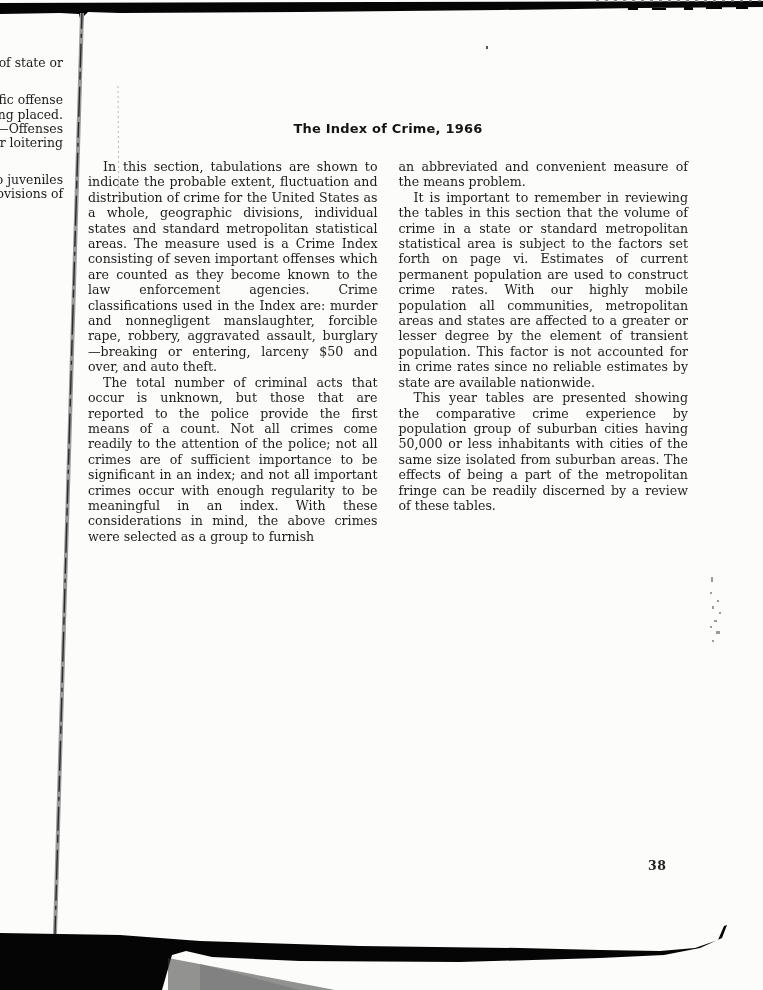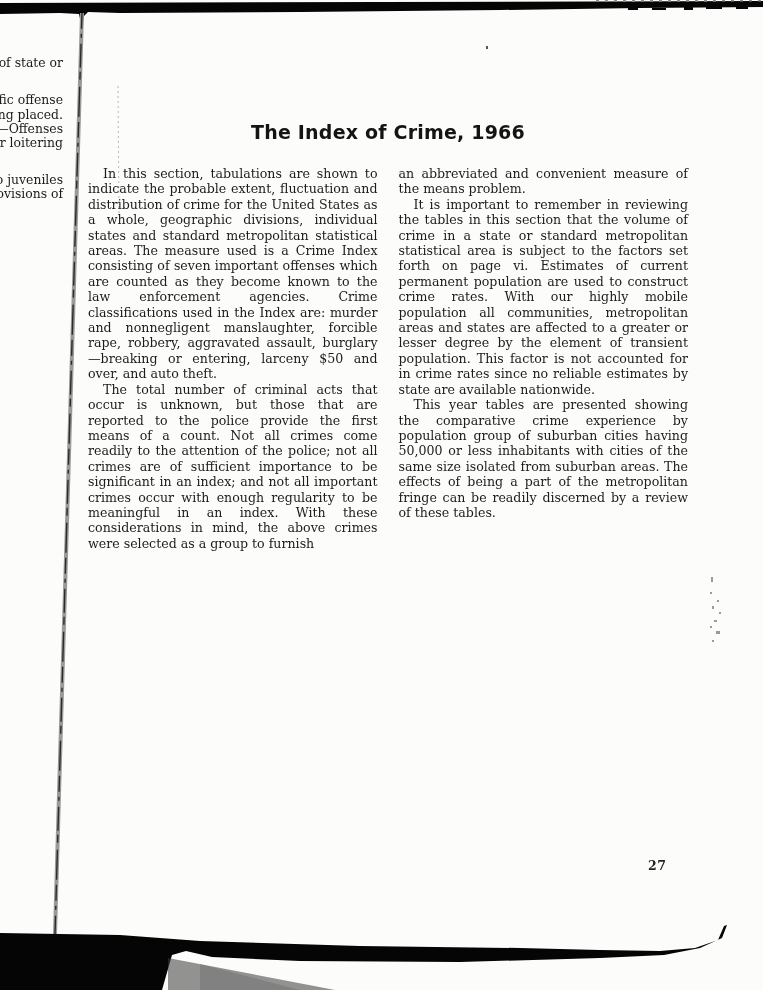--- a/index.html
+++ b/index.html
@@ -10,21 +10,21 @@
     overflow:hidden;
     font-family:"DejaVu Serif","Liberation Serif",serif;
     color:#1c1c1c;
   }
   .artifacts{position:absolute;left:0;top:0;z-index:1;pointer-events:none;}
   .text-layer{position:absolute;left:0;top:0;width:100%;height:100%;z-index:2;}
 
   .text-block{position:absolute;left:88px;top:121px;width:600px;}
   .page-title{
     font-family:"DejaVu Sans","Liberation Sans",sans-serif;
-    font-weight:bold;font-size:19px;letter-spacing:.2px;
+    font-weight:bold;font-size:13px;letter-spacing:.2px;
     color:#141414;text-align:center;margin:0 0 23px 0;
   }
   .columns{display:flex;gap:21px;justify-content:flex-end;}
   .col{flex:1;font-size:12.6px;line-height:15.4px;text-align:justify;
        text-justify:inter-word;hyphens:none;}
   .col p{margin:0;}
   .col p.indent{text-indent:15px;}
 
   .page-number{
     position:absolute;left:648px;top:858px;
@@ -111,15 +111,15 @@
           <p class="indent">The total number of criminal acts that occur is unknown, but those that are reported to the police provide the first means of a count. Not all crimes come readily to the attention of the police; not all crimes are of sufficient importance to be significant in an index; and not all important crimes occur with enough regularity to be meaningful in an index. With these considerations in mind, the above crimes were selected as a group to furnish</p>
         </div>
         <div class="col">
           <p>an abbreviated and convenient measure of the means problem.</p>
           <p class="indent">It is important to remember in reviewing the tables in this section that the volume of crime in a state or standard metropolitan statistical area is subject to the factors set forth on page vi. Estimates of current permanent population are used to construct crime rates. With our highly mobile population all communities, metropolitan areas and states are affected to a greater or lesser degree by the element of transient population. This factor is not accounted for in crime rates since no reliable estimates by state are available nationwide.</p>
           <p class="indent">This year tables are presented showing the comparative crime experience by population group of suburban cities having 50,000 or less inhabitants with cities of the same size isolated from suburban areas. The effects of being a part of the metropolitan fringe can be readily discerned by a review of these tables.</p>
         </div>
       </div>
     </div>
 
-    <div class="page-number">27</div>
+    <div class="page-number">38</div>
   </div>
 </div>
 
 </body></html>

